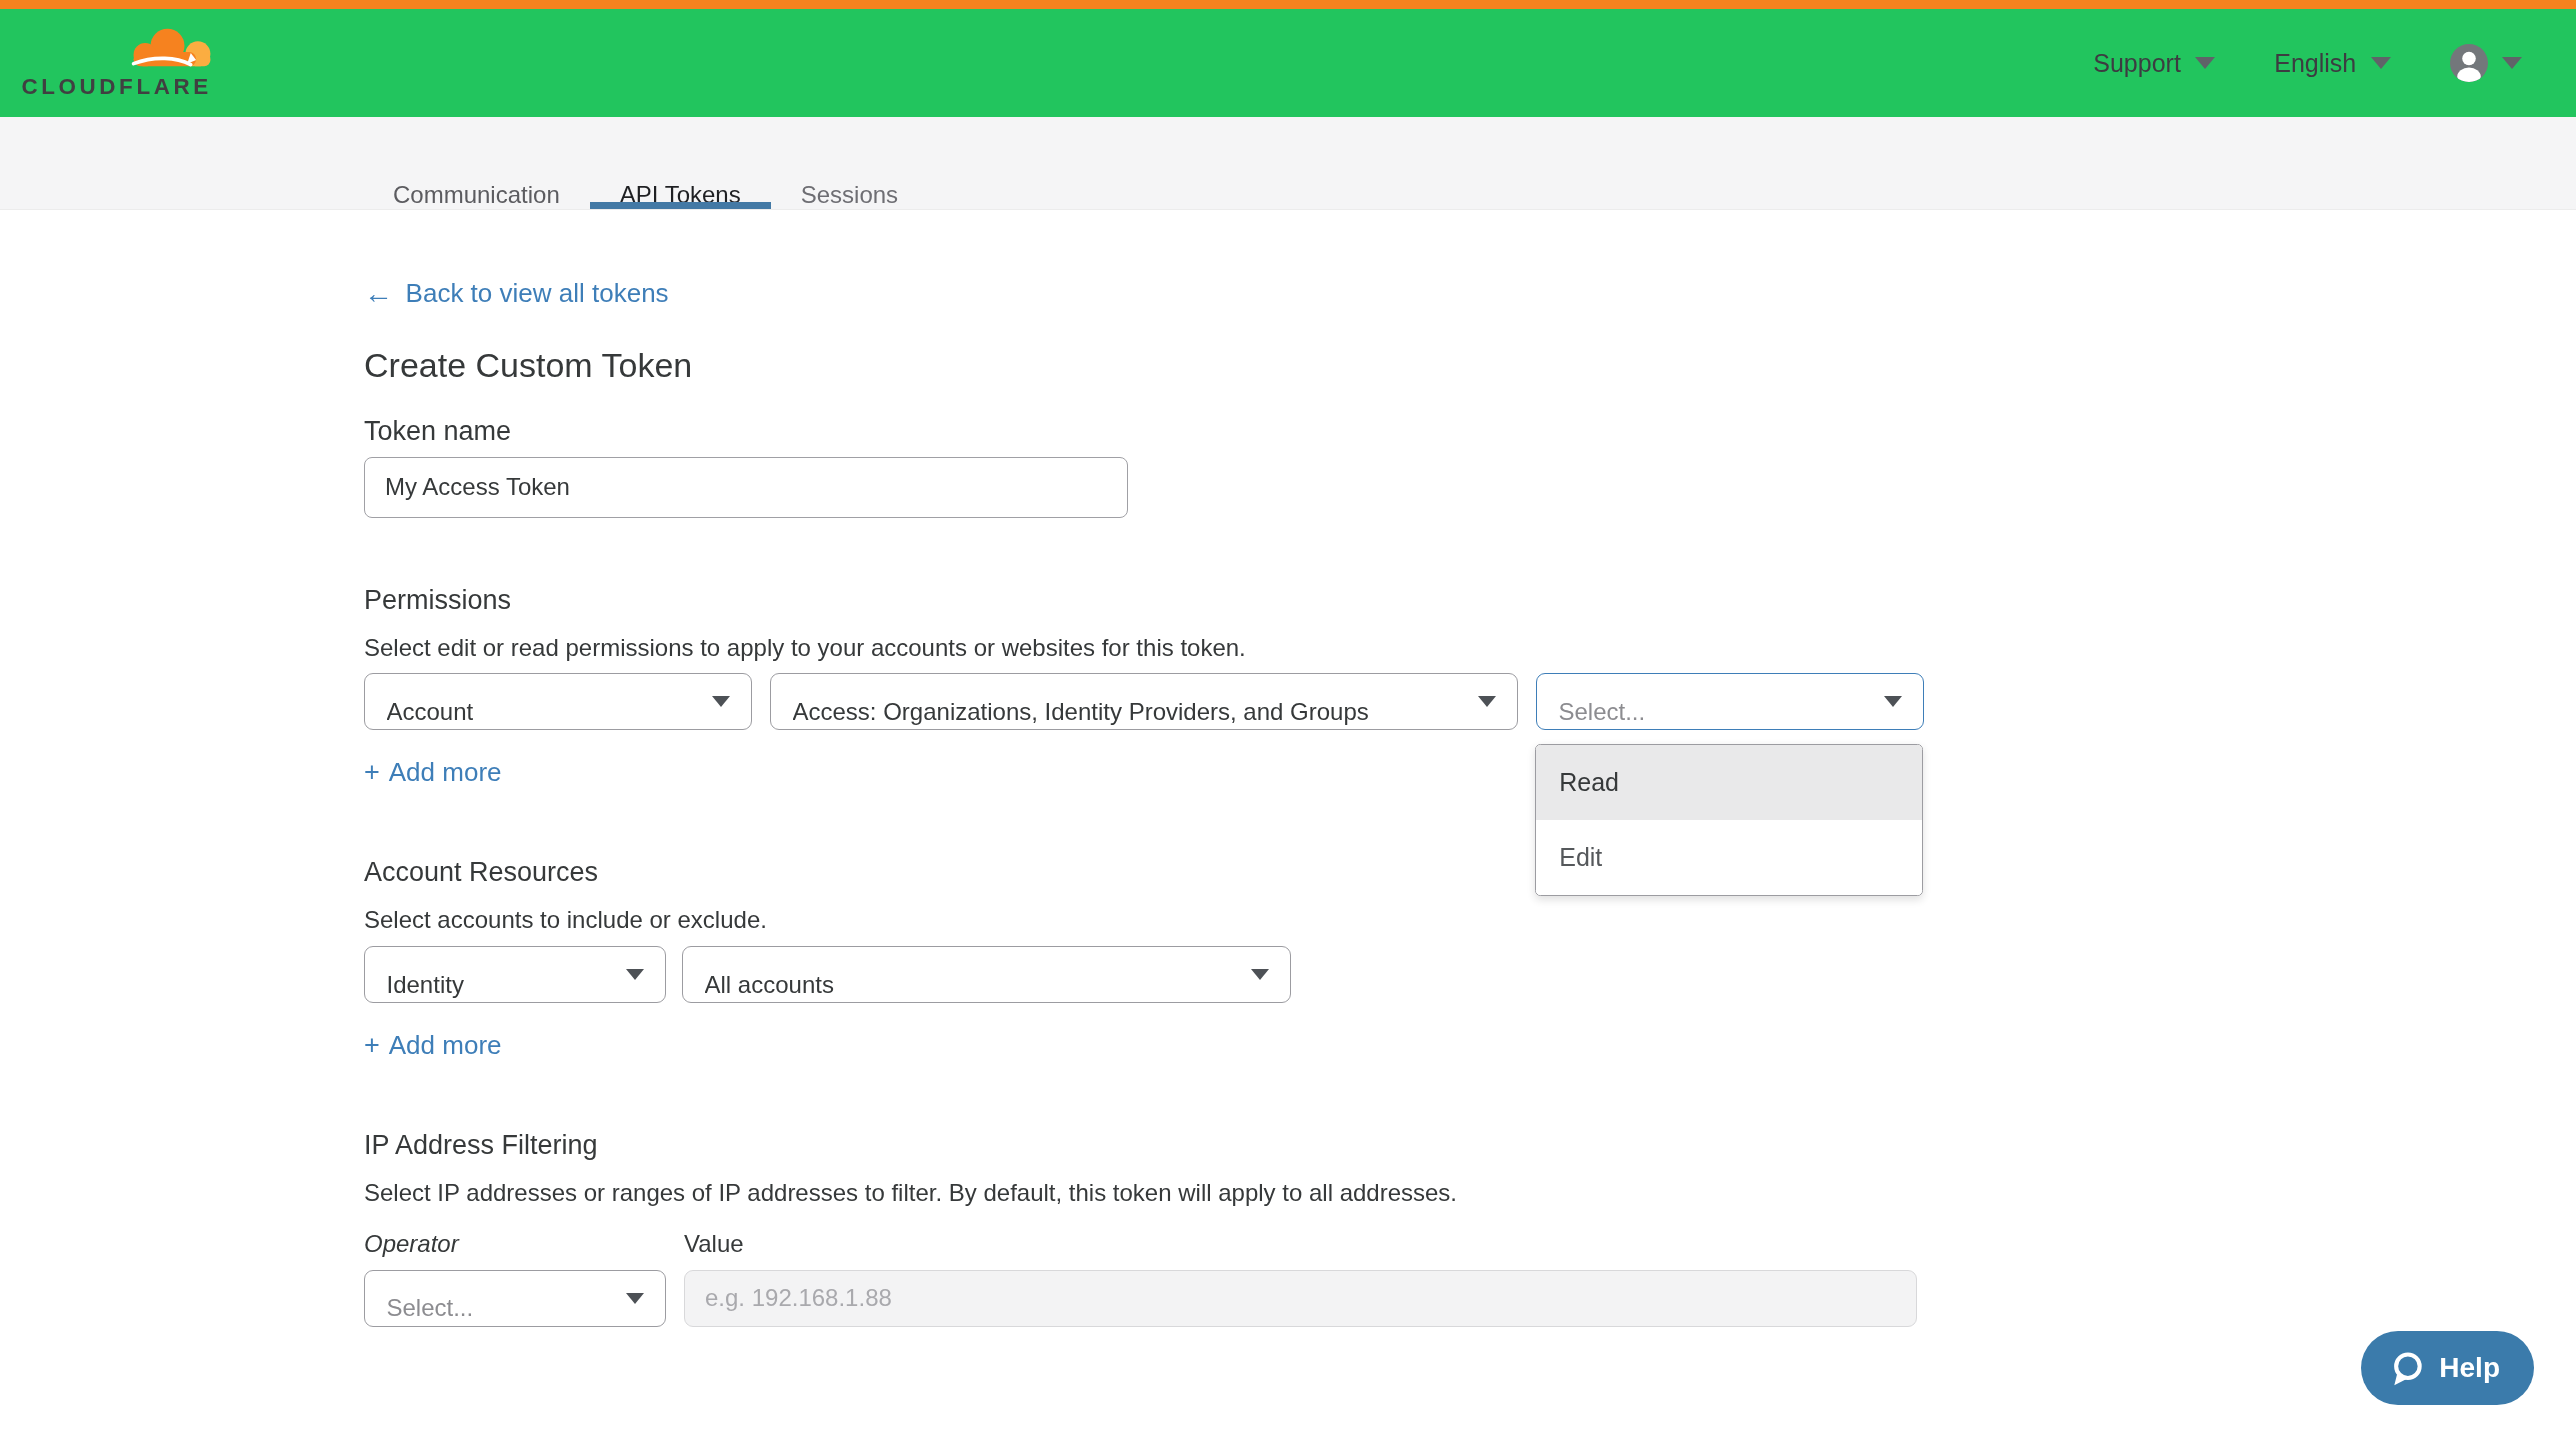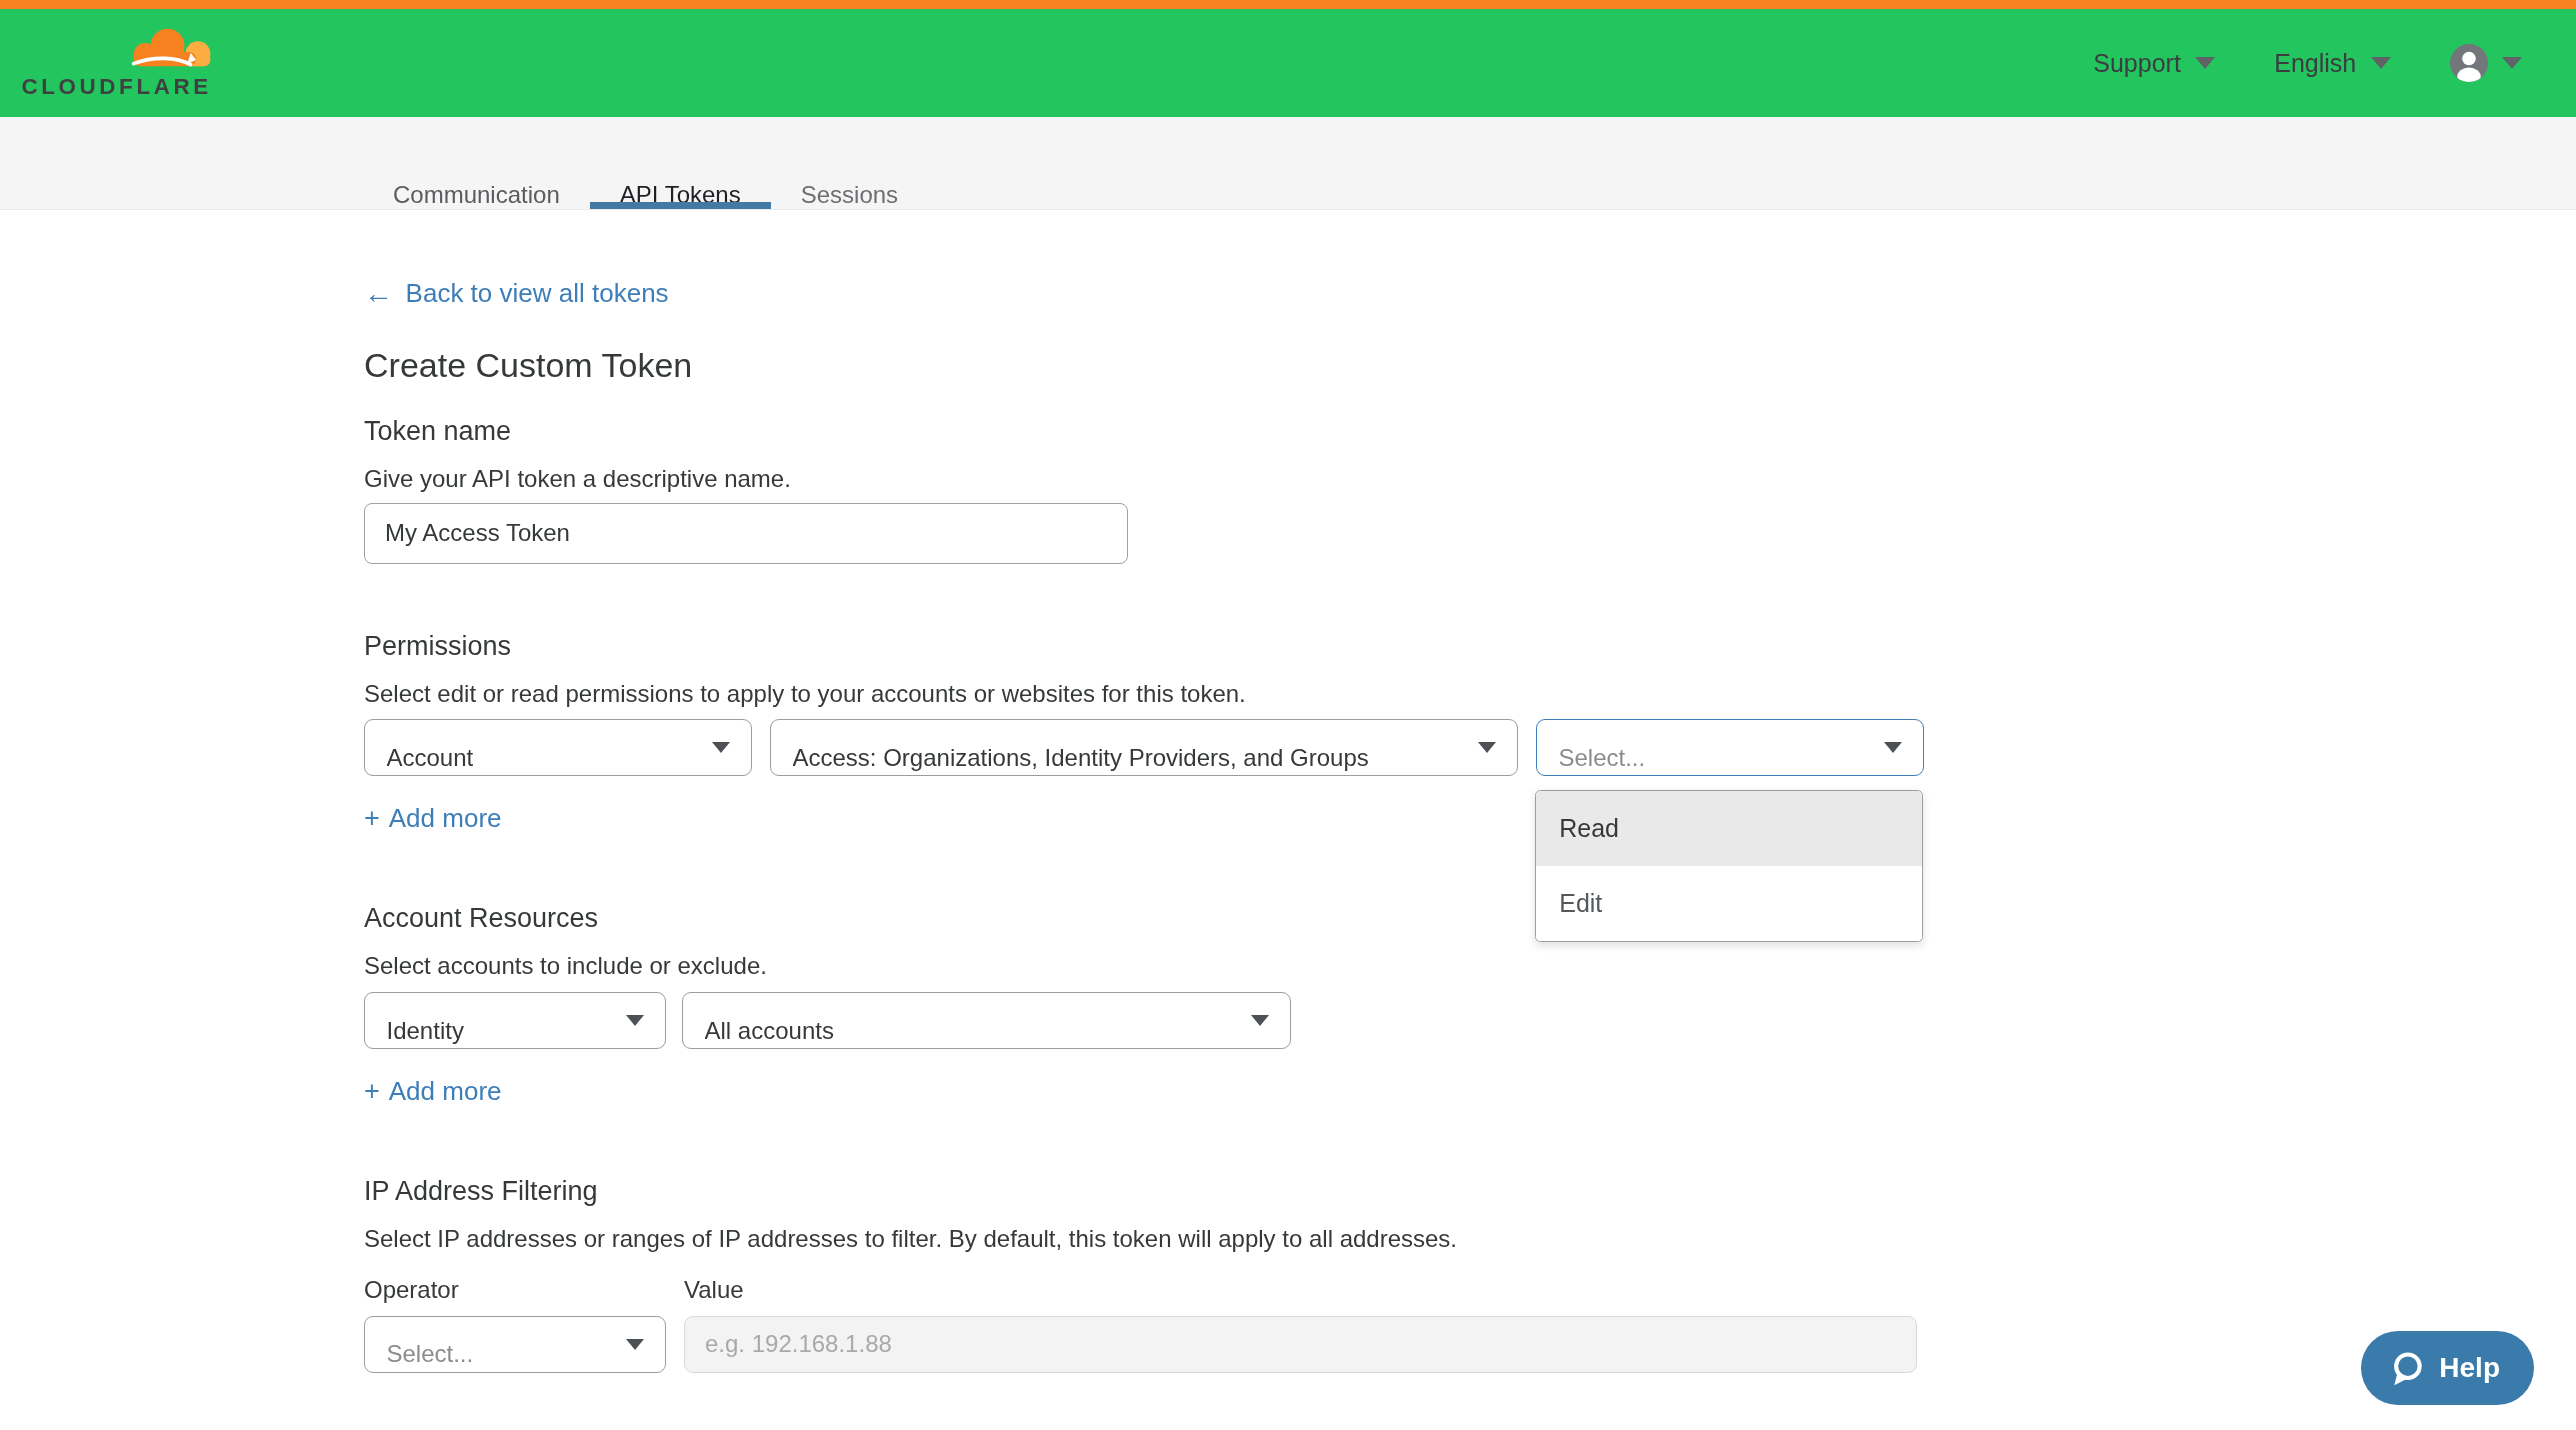--- a/index.html
+++ b/index.html
@@ -55,21 +55,21 @@
   .menu-item { height:75px; display:flex; align-items:center; padding:0 23px; font-size:25px; color:#55585b; cursor:pointer; background:#fff; }
   .menu-item.highlighted { background:#e9e9ea; color:#36393a; }
 
   .add-more { display:inline-flex; align-items:center; gap:9px; margin-top:27px; font-size:26px; color:#3e7eb8; cursor:pointer; text-decoration:none; }
   .add-more .plus { font-size:27px; line-height:1; }
 
   .sec-wide { margin-top:68px; }
 
   .labels-row { display:flex; margin-top:23px; }
   .field-label { font-size:24px; color:#36393a; }
-  .label-operator { width:320px; flex:none; }
+  .label-operator { width:320px; flex:none;font-style:italic; }
 
   .value-input { width:1233px; height:57px; background:#f3f3f4; border:1.8px solid #d8d8da; border-radius:9px; padding:0 20px; font-size:24px; font-family:"Liberation Sans", sans-serif; color:#36393a; outline:none; }
   .value-input::placeholder { color:#a9a9ad; }
   .text-input::placeholder { color:#a9a9ad; }
 
   .help-button { position:absolute; right:42px; bottom:26px; height:74px; border:none; border-radius:37px; background:#3b7bab; color:#ffffff; display:flex; align-items:center; gap:13.5px; padding:0 34px 0 27px; font-size:28px; font-weight:bold; font-family:"Liberation Sans", sans-serif; cursor:pointer; }
 </style>
 </head>
 <body>
 
@@ -133,21 +133,20 @@
 
     <a class="back-link">
       <span class="back-arrow">←</span>
       <span>Back to view all tokens</span>
     </a>
 
     <h1 class="page-title">Create Custom Token</h1>
 
     <section class="sec-token">
       <h2 class="section-heading">Token name</h2>
-      <p class="section-desc">Give your API token a descriptive name.</p>
       <input class="text-input" type="text" value="My Access Token" style="">
     </section>
 
     <section class="sec">
       <h2 class="section-heading">Permissions</h2>
       <p class="section-desc">Select edit or read permissions to apply to your accounts or websites for this token.</p>
       <div class="controls-row">
         <div class="select w432">
           <span class="sel-label">Account</span>
           <span class="sel-caret"></span>

